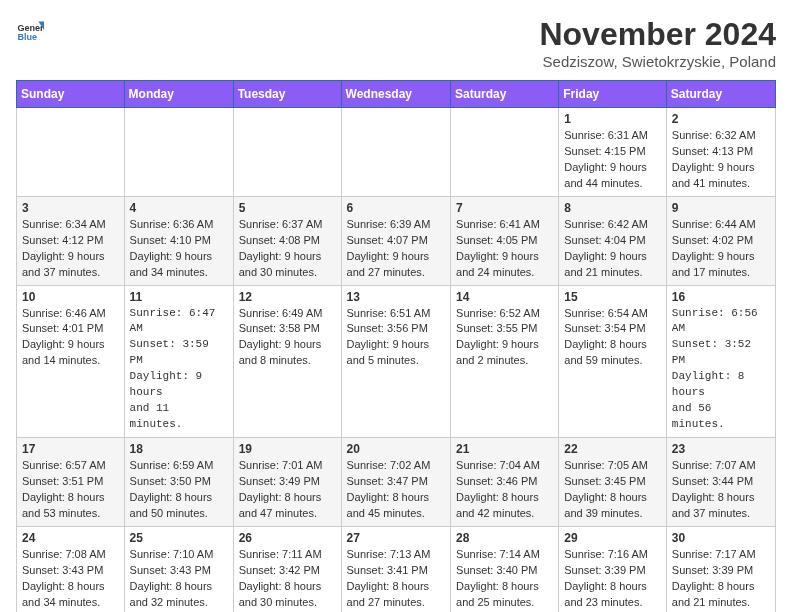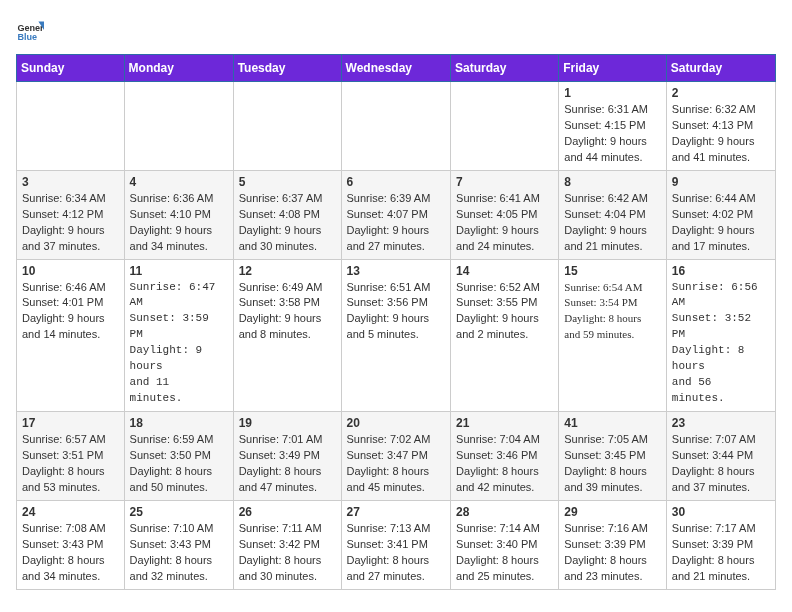--- a/index.html
+++ b/index.html
@@ -36,21 +36,21 @@
     .location-title {
       font-size: 15px;
       color: #555;
     }
     .calendar-table {
       width: 100%;
       border-collapse: collapse;
       font-size: 11px;
     }
     .calendar-table th {
-      background-color: #6d28d9;
+      background-color: #8b5cf6;
       color: #fff;
       padding: 6px 4px;
       text-align: left;
       font-size: 12px;
       border: 1px solid #2d6aa8;
     }
     .calendar-table td {
       border: 1px solid #ccc;
       vertical-align: top;
       padding: 4px 5px;
@@ -80,20 +80,24 @@
 </head>
 <body>
 
 <div class="header-area">
   <div class="logo">
     <svg class="logo-icon" viewBox="0 0 40 40">
       <text x="2" y="22" font-size="13" font-weight="bold" fill="#333" font-family="Arial">General</text>
       <text x="2" y="34" font-size="13" font-weight="bold" fill="#3a7bbf" font-family="Arial">Blue</text>
       <polygon points="32,8 40,8 40,20" fill="#3a7bbf"></polygon>
     </svg>
+  </div>
+  <div class="title-area">
+    <div class="month-title">November 2024</div>
+    <div class="location-title">Sedziszow, Swietokrzyskie, Poland</div>
   </div>
 </div>
 
 <table class="calendar-table">
   <thead>
     <tr id="weekday-header">
         <th>Sunday</th>
         <th>Monday</th>
         <th>Tuesday</th>
         <th>Wednesday</th>
@@ -206,21 +210,21 @@
         </td>
         <td>
           <span class="day-number">14</span>
           <div class="day-info" style="white-space: pre-line;">Sunrise: 6:52 AM
 Sunset: 3:55 PM
 Daylight: 9 hours
 and 2 minutes.</div>
         </td>
         <td>
           <span class="day-number">15</span>
-          <div class="day-info" style="white-space: pre-line; font-family: Liberation Serif, serif;">Sunrise: 6:54 AM
+          <div class="day-info" style="white-space: pre-line;">Sunrise: 6:54 AM
 Sunset: 3:54 PM
 Daylight: 8 hours
 and 59 minutes.</div>
         </td>
         <td>
           <span class="day-number">16</span>
           <div class="day-info" style="white-space: pre-line; font-family: Liberation Mono, monospace;">Sunrise: 6:56 AM
 Sunset: 3:52 PM
 Daylight: 8 hours
 and 56 minutes.</div>
@@ -256,21 +260,21 @@
 and 45 minutes.</div>
         </td>
         <td>
           <span class="day-number">21</span>
           <div class="day-info" style="white-space: pre-line;">Sunrise: 7:04 AM
 Sunset: 3:46 PM
 Daylight: 8 hours
 and 42 minutes.</div>
         </td>
         <td>
-          <span class="day-number">41</span>
+          <span class="day-number">22</span>
           <div class="day-info" style="white-space: pre-line;">Sunrise: 7:05 AM
 Sunset: 3:45 PM
 Daylight: 8 hours
 and 39 minutes.</div>
         </td>
         <td>
           <span class="day-number">23</span>
           <div class="day-info" style="white-space: pre-line;">Sunrise: 7:07 AM
 Sunset: 3:44 PM
 Daylight: 8 hours

